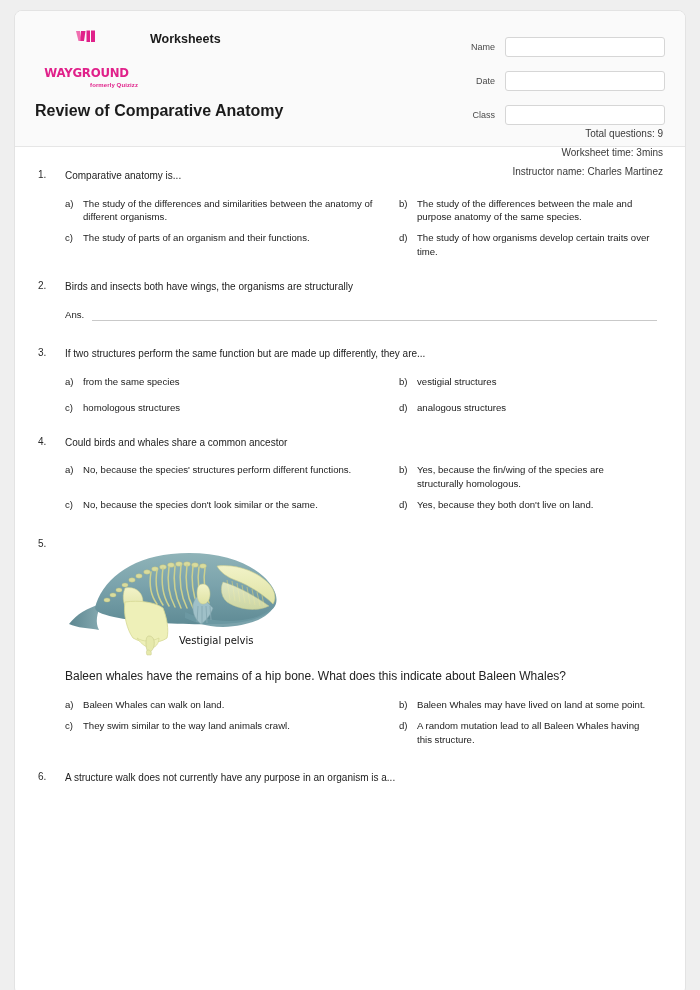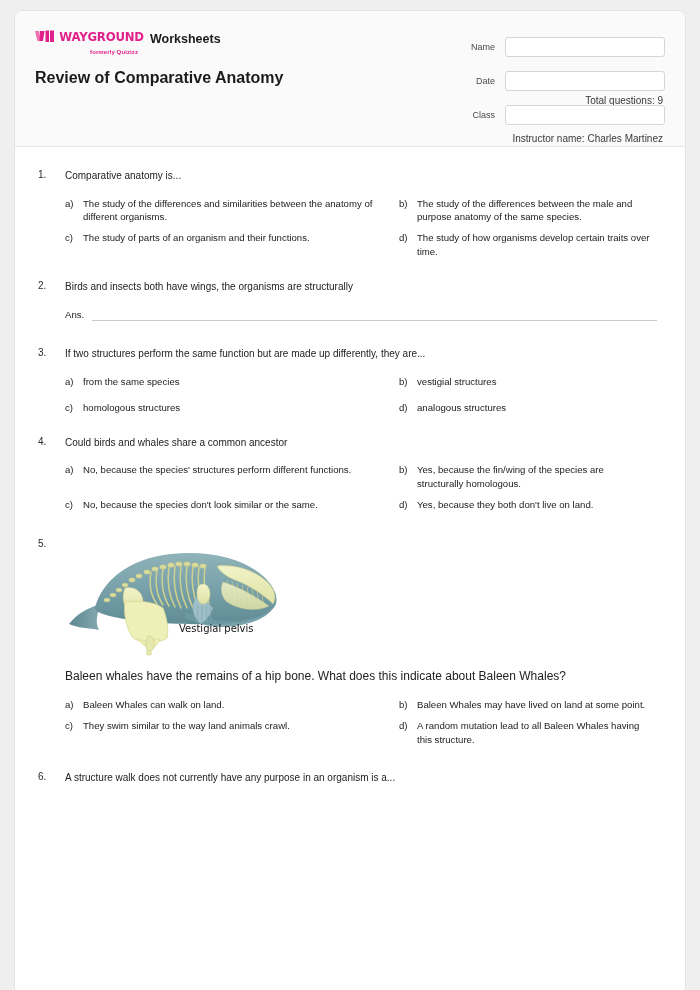--- a/index.html
+++ b/index.html
@@ -22,21 +22,21 @@
   
   .header {
     position: relative;
     height: 136px;
     background: #fafafa;
     border-bottom: 1px solid #e6e6e6;
     padding: 18px 22px 0 20px;
   }
   .brand-row { display: flex; align-items: flex-start; gap: 11px; }
   .logo-block { position: relative; width: 104px; }
-  .logo-mark-row { display: flex; align-items: center; gap: 3px; }
+  .logo-mark-row { display: flex; align-items: center; gap: 21px; flex-direction: column; }
   .logo-mark { flex: 0 0 auto; }
   .logo-word {
     font-family: "DejaVu Sans", sans-serif;
     font-weight: bold;
     font-size: 11.5px;
     letter-spacing: -0.2px;
     color: #e0218a;
     line-height: 1;
     transform: scaleX(1.02);
   }
@@ -157,21 +157,21 @@
     height: 1px;
     background: #c9c9c9;
     margin-right: 8px;
   }
 
   
   .q-figure { margin: 0 0 12px 2px; }
   .fig-wrap { position: relative; width: 225px; height: 118px; }
   .fig-caption {
     position: absolute;
-    left: 112px; bottom: 22px;
+    left: 112px; bottom: 10px;
     font-size: 10px;
     color: #111;
     font-family: "DejaVu Sans", sans-serif;
   }
   .q-stem-after {
     font-size: 12px;
     color: #222;
     line-height: 1.35;
     margin-top: 6px;
   }

